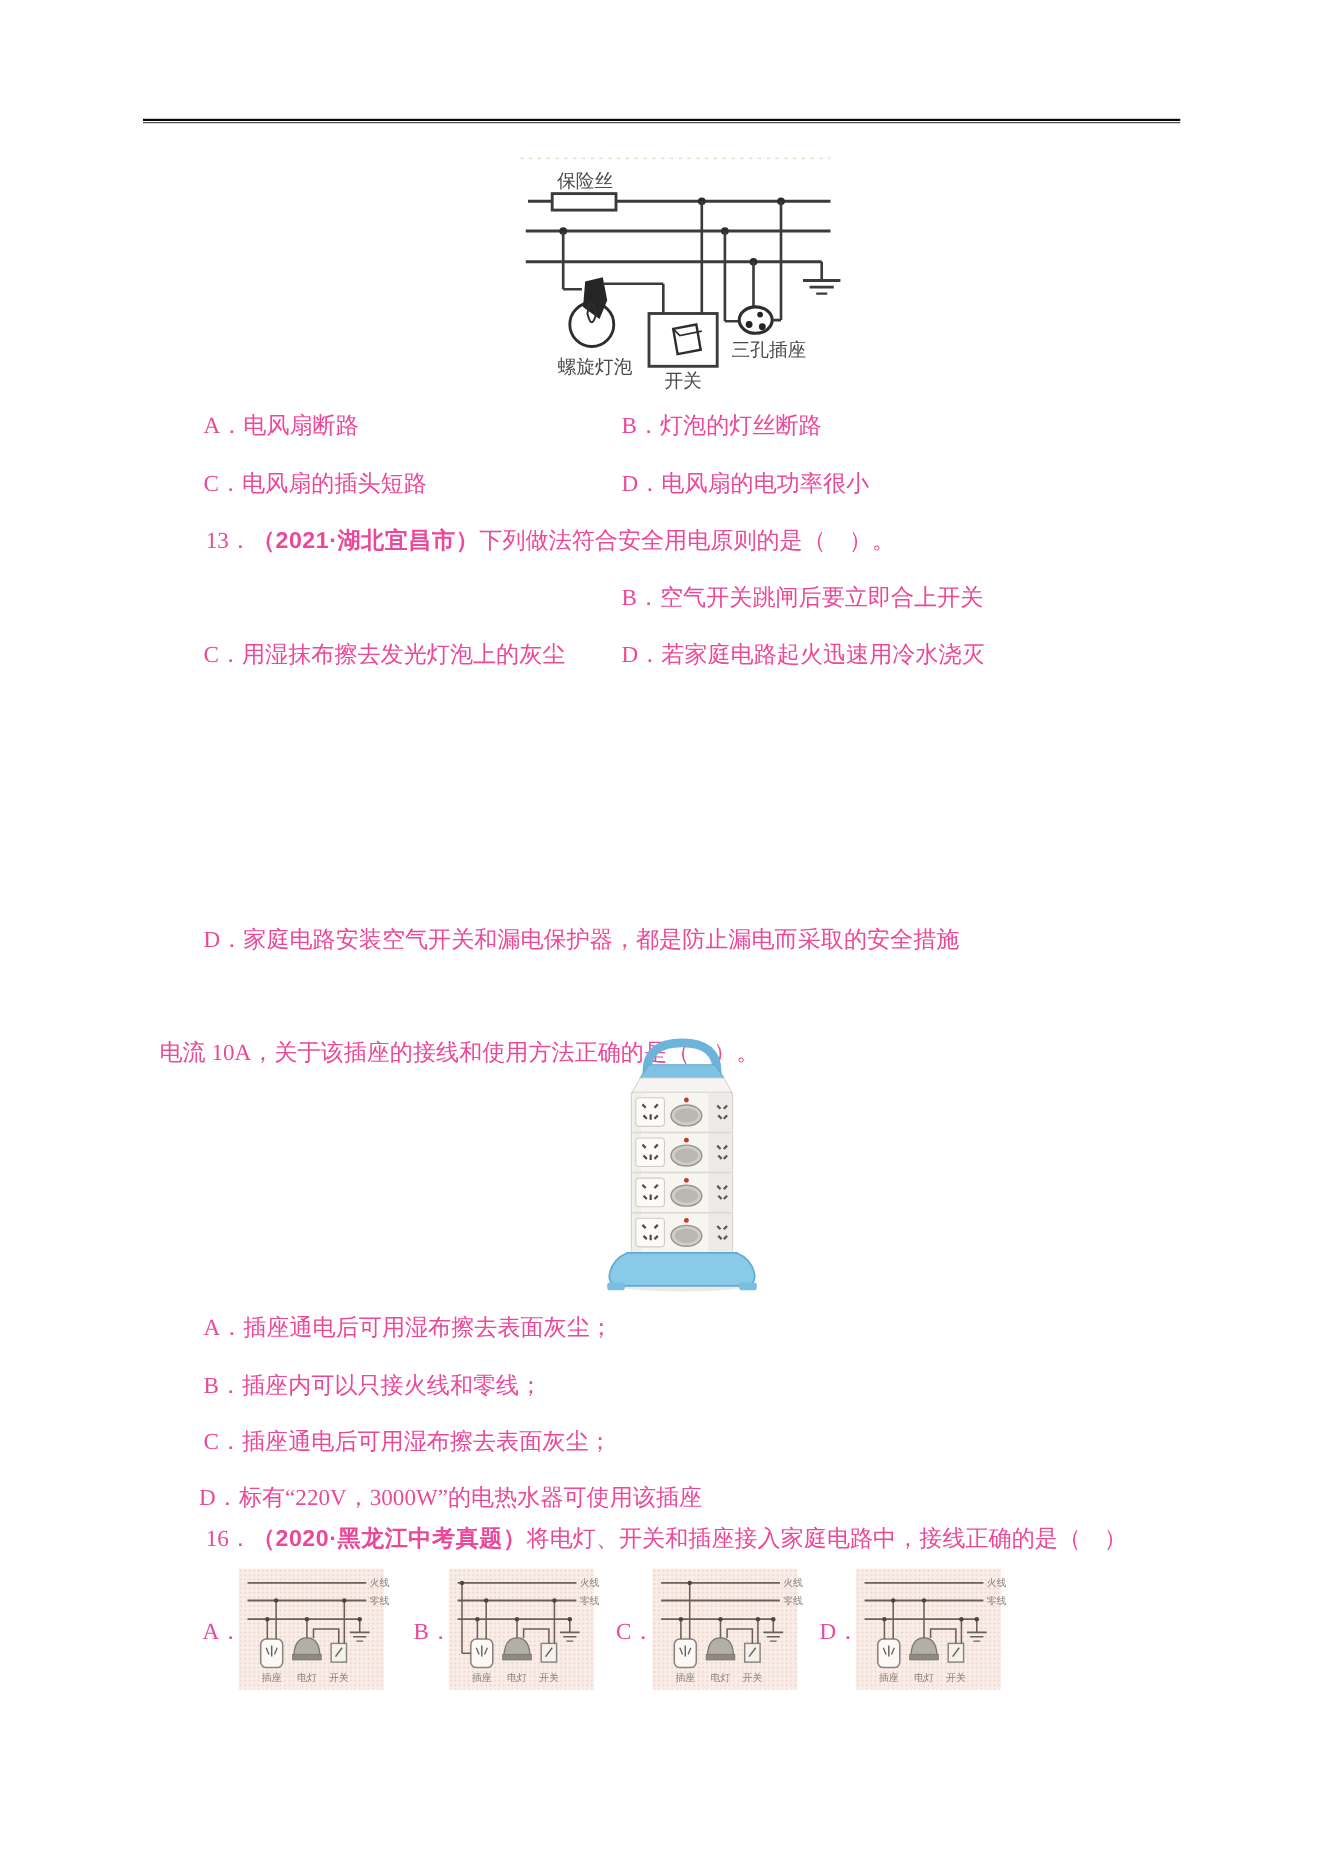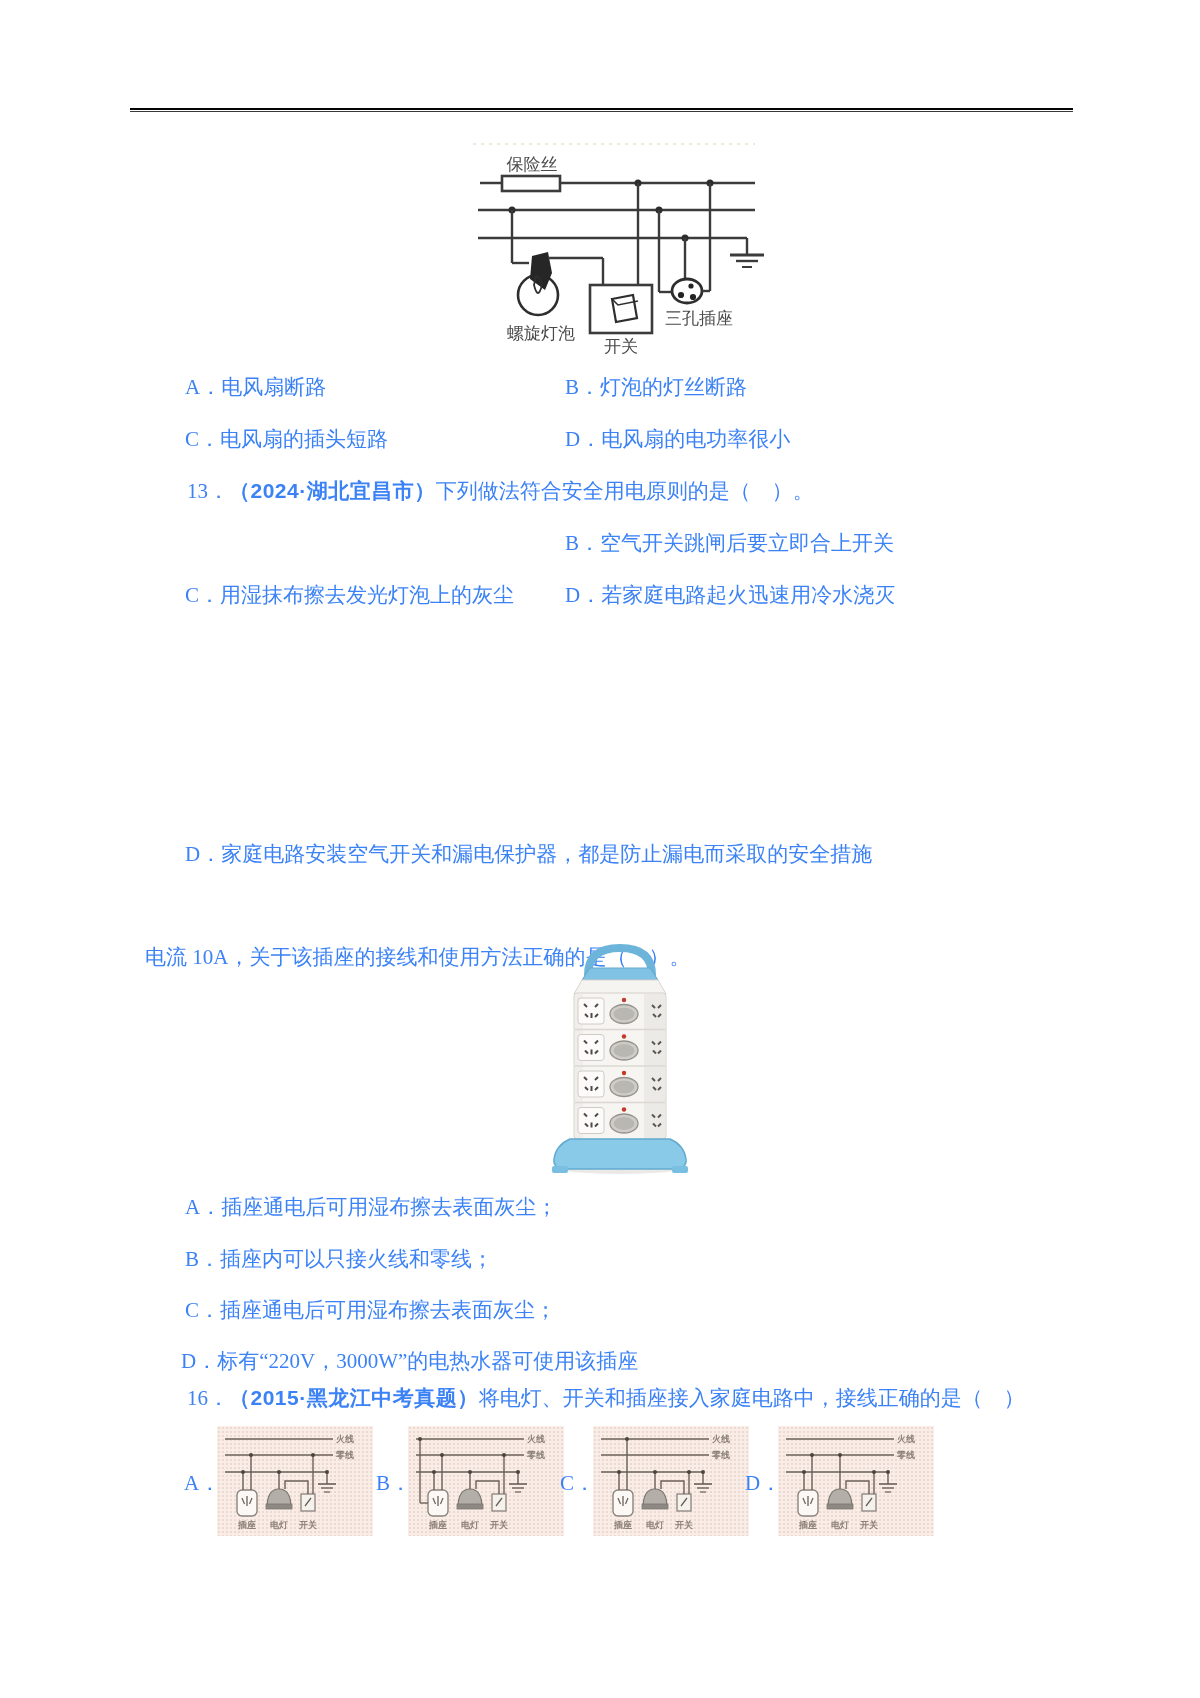--- a/index.html
+++ b/index.html
@@ -1,26 +1,26 @@
 <!DOCTYPE html>
 <html><head>
 <meta charset="utf-8">
 <style>
   html,body{margin:0;padding:0;background:#fff;}
   .page{position:relative;width:1200px;height:1698px;background:#ffffff;overflow:hidden;
         font-family:"Liberation Serif","DejaVu Serif",serif;color:#1d1d1d;}
   .top-rule{position:absolute;left:130px;top:108px;width:943px;height:0;
             border-top:2px solid #050505;border-bottom:1px solid #3a3a3a;padding-top:1px;}
-  .line{position:absolute;white-space:nowrap;font-size:21px;line-height:28px;color:#3b82f6;}
+  .line{position:absolute;white-space:nowrap;font-size:21px;line-height:28px;color:#ec4899;}
   .b{font-weight:bold;font-family:"Liberation Sans","DejaVu Sans",sans-serif;letter-spacing:.5px;}
   .fig{position:absolute;}
-  .mini-bg{position:absolute;width:156px;height:110px;
+  .mini-bg{position:absolute;width:132px;height:110px;
            background-color:#f9ede8;
            background-image:radial-gradient(#efd8d0 1px, rgba(0,0,0,0) 1px);
-           background-size:4px 4px;font-weight:bold;}
+           background-size:4px 4px;}
   .mini-bg svg{position:absolute;left:0;top:0;width:152px;height:110px;}
   svg text{font-family:"Liberation Serif","DejaVu Serif",serif;}
 </style>
 </head>
 <body>
 
 <div class="page">
 
   <div class="top-rule"></div>
 
@@ -74,21 +74,21 @@
       <line x1="281" y1="121" x2="303" y2="121" stroke-width="2.4"></line>
       <line x1="287" y1="127" x2="297" y2="127" stroke-width="2"></line>
     </g>
   </svg>
 
   <div class="line" style="left:185px;top:373px">A．电风扇断路</div>
   <div class="line" style="left:565px;top:373px">B．灯泡的灯丝断路</div>
   <div class="line" style="left:185px;top:425px">C．电风扇的插头短路</div>
   <div class="line" style="left:565px;top:425px">D．电风扇的电功率很小</div>
 
-  <div class="line" style="left:187px;top:477px"><span>13．</span><span class="b">（2024·湖北宜昌市）</span><span>下列做法符合安全用电原则的是（　）。</span></div>
+  <div class="line" style="left:187px;top:477px"><span>13．</span><span class="b">（2021·湖北宜昌市）</span><span>下列做法符合安全用电原则的是（　）。</span></div>
   <div class="line" style="left:565px;top:529px">B．空气开关跳闸后要立即合上开关</div>
   <div class="line" style="left:185px;top:581px">C．用湿抹布擦去发光灯泡上的灰尘</div>
   <div class="line" style="left:565px;top:581px">D．若家庭电路起火迅速用冷水浇灭</div>
 
   <div class="line" style="left:185px;top:840px">D．家庭电路安装空气开关和漏电保护器，都是防止漏电而采取的安全措施</div>
 
   <div class="line" style="left:145px;top:943px">电流 10A，关于该插座的接线和使用方法正确的是（　）。</div>
 
   <svg class="fig" style="left:540px;top:943px;" width="160" height="232" viewBox="0 0 160 232">
     <ellipse cx="80" cy="226" rx="58" ry="5" fill="#ebe9e5"></ellipse>
@@ -158,21 +158,21 @@
     <path d="M30,196 L130,196 Q144,202 146,216 Q147,226 134,226 L26,226 Q13,226 14,216 Q16,202 30,196 Z" fill="#8acae9" stroke="#63aacf" stroke-width="1.5"></path>
     <rect x="12" y="223" width="16" height="7" rx="2" fill="#79bfe2"></rect>
     <rect x="132" y="223" width="16" height="7" rx="2" fill="#79bfe2"></rect>
   </svg>
 
   <div class="line" style="left:185px;top:1193px">A．插座通电后可用湿布擦去表面灰尘；</div>
   <div class="line" style="left:185px;top:1245px">B．插座内可以只接火线和零线；</div>
   <div class="line" style="left:185px;top:1296px">C．插座通电后可用湿布擦去表面灰尘；</div>
   <div class="line" style="left:181px;top:1347px">D．标有“220V，3000W”的电热水器可使用该插座</div>
 
-  <div class="line" style="left:187px;top:1384px"><span>16．</span><span class="b">（2015·黑龙江中考真题）</span><span>将电灯、开关和插座接入家庭电路中，接线正确的是（　）</span></div>
+  <div class="line" style="left:187px;top:1384px"><span>16．</span><span class="b">（2020·黑龙江中考真题）</span><span>将电灯、开关和插座接入家庭电路中，接线正确的是（　）</span></div>
 
   <div class="line" style="left:184px;top:1469px">A．</div>
   <div class="mini-bg" style="left:217px;top:1426px">
       <svg class="mini-circuit" viewBox="0 0 152 110">
         <line x1="8" y1="13" x2="116" y2="13" stroke="#6a6058" stroke-width="1.6"></line>
         <line x1="8" y1="29" x2="116" y2="29" stroke="#6a6058" stroke-width="1.6"></line>
         <line x1="8" y1="46" x2="110" y2="46" stroke="#6a6058" stroke-width="1.6"></line>
         <text x="119" y="16" font-size="9" fill="#8b8178" text-anchor="start">火线</text>
         <text x="119" y="32" font-size="9" fill="#8b8178" text-anchor="start">零线</text>
         <line x1="110" y1="46" x2="110" y2="58" stroke="#6a6058" stroke-width="1.4"></line>

